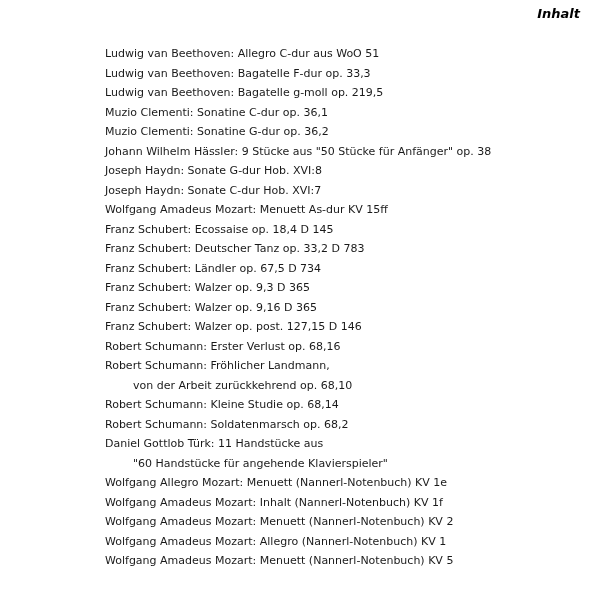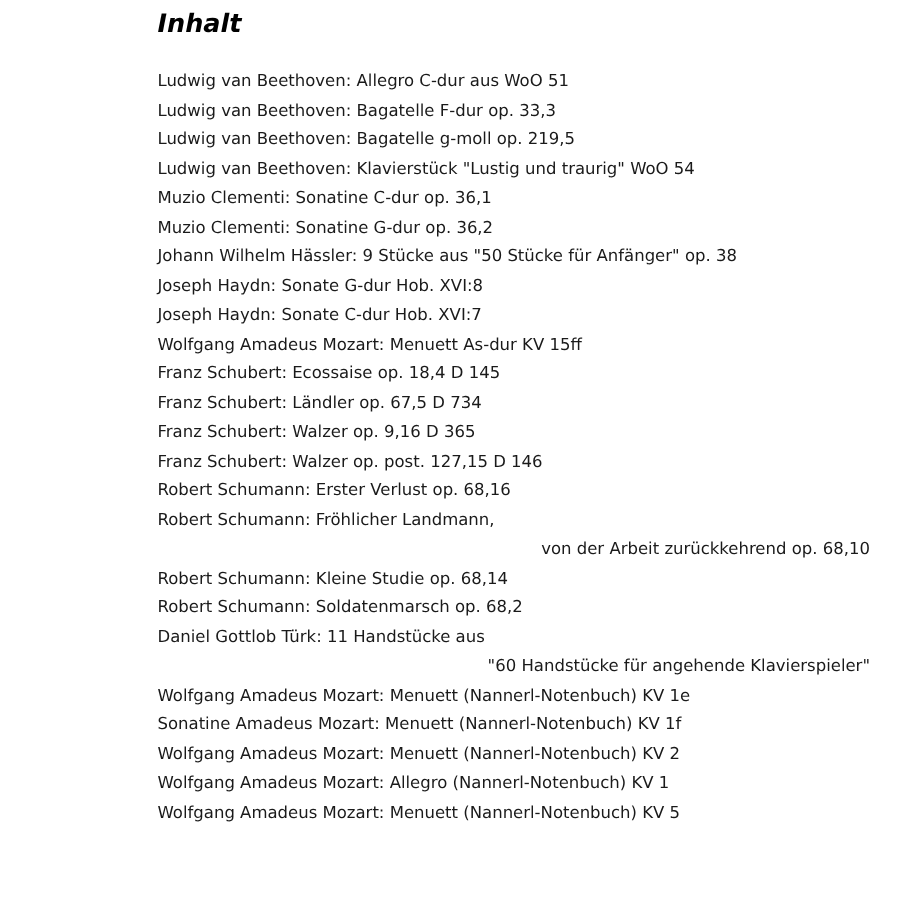--- a/index.html
+++ b/index.html
@@ -12,68 +12,69 @@
   }
   .page {
     box-sizing: border-box;
     width: 600px;
     height: 600px;
     padding: 4px 20px 0 105px;
     font-family: "DejaVu Sans", "Liberation Sans", sans-serif;
     color: #1a1a1a;
   }
   .title {
-    font-size: 17px;
+    font-size: 13px;
     font-weight: bold;
     font-style: italic;
     margin: 0 0 0 0;
     padding-top: 2px;
     height: 38px;
     color: #000000;
+    text-align: right;
   }
   .toc {
     font-size: 11px;
     font-weight: normal;
   }
   .toc-line {
     height: 19.5px;
     line-height: 19.5px;
     white-space: nowrap;
   }
   .toc-line.indent {
     padding-left: 28px;
-    text-align: right;
   }
 </style>
 </head>
 <body>
 
 <div class="page">
   <div class="title">Inhalt</div>
   <div class="toc">
       <div class="toc-line">Ludwig van Beethoven: Allegro C-dur aus WoO 51</div>
       <div class="toc-line">Ludwig van Beethoven: Bagatelle F-dur op. 33,3</div>
       <div class="toc-line">Ludwig van Beethoven: Bagatelle g-moll op. 219,5</div>
-      <div class="toc-line">Ludwig van Beethoven: Klavierstück "Lustig und traurig" WoO 54</div>
       <div class="toc-line">Muzio Clementi: Sonatine C-dur op. 36,1</div>
       <div class="toc-line">Muzio Clementi: Sonatine G-dur op. 36,2</div>
       <div class="toc-line">Johann Wilhelm Hässler: 9 Stücke aus "50 Stücke für Anfänger" op. 38</div>
       <div class="toc-line">Joseph Haydn: Sonate G-dur Hob. XVI:8</div>
       <div class="toc-line">Joseph Haydn: Sonate C-dur Hob. XVI:7</div>
       <div class="toc-line">Wolfgang Amadeus Mozart: Menuett As-dur KV 15ff</div>
       <div class="toc-line">Franz Schubert: Ecossaise op. 18,4 D 145</div>
+      <div class="toc-line">Franz Schubert: Deutscher Tanz op. 33,2 D 783</div>
       <div class="toc-line">Franz Schubert: Ländler op. 67,5 D 734</div>
+      <div class="toc-line">Franz Schubert: Walzer op. 9,3 D 365</div>
       <div class="toc-line">Franz Schubert: Walzer op. 9,16 D 365</div>
       <div class="toc-line">Franz Schubert: Walzer op. post. 127,15 D 146</div>
       <div class="toc-line">Robert Schumann: Erster Verlust op. 68,16</div>
       <div class="toc-line">Robert Schumann: Fröhlicher Landmann,</div>
       <div class="toc-line indent">von der Arbeit zurückkehrend op. 68,10</div>
       <div class="toc-line">Robert Schumann: Kleine Studie op. 68,14</div>
       <div class="toc-line">Robert Schumann: Soldatenmarsch op. 68,2</div>
       <div class="toc-line">Daniel Gottlob Türk: 11 Handstücke aus</div>
       <div class="toc-line indent">"60 Handstücke für angehende Klavierspieler"</div>
-      <div class="toc-line">Wolfgang Amadeus Mozart: Menuett (Nannerl-Notenbuch) KV 1e</div>
-      <div class="toc-line">Sonatine Amadeus Mozart: Menuett (Nannerl-Notenbuch) KV 1f</div>
+      <div class="toc-line">Wolfgang Allegro Mozart: Menuett (Nannerl-Notenbuch) KV 1e</div>
+      <div class="toc-line">Wolfgang Amadeus Mozart: Inhalt (Nannerl-Notenbuch) KV 1f</div>
       <div class="toc-line">Wolfgang Amadeus Mozart: Menuett (Nannerl-Notenbuch) KV 2</div>
       <div class="toc-line">Wolfgang Amadeus Mozart: Allegro (Nannerl-Notenbuch) KV 1</div>
       <div class="toc-line">Wolfgang Amadeus Mozart: Menuett (Nannerl-Notenbuch) KV 5</div>
     </div>
 </div>
 
 </body></html>

